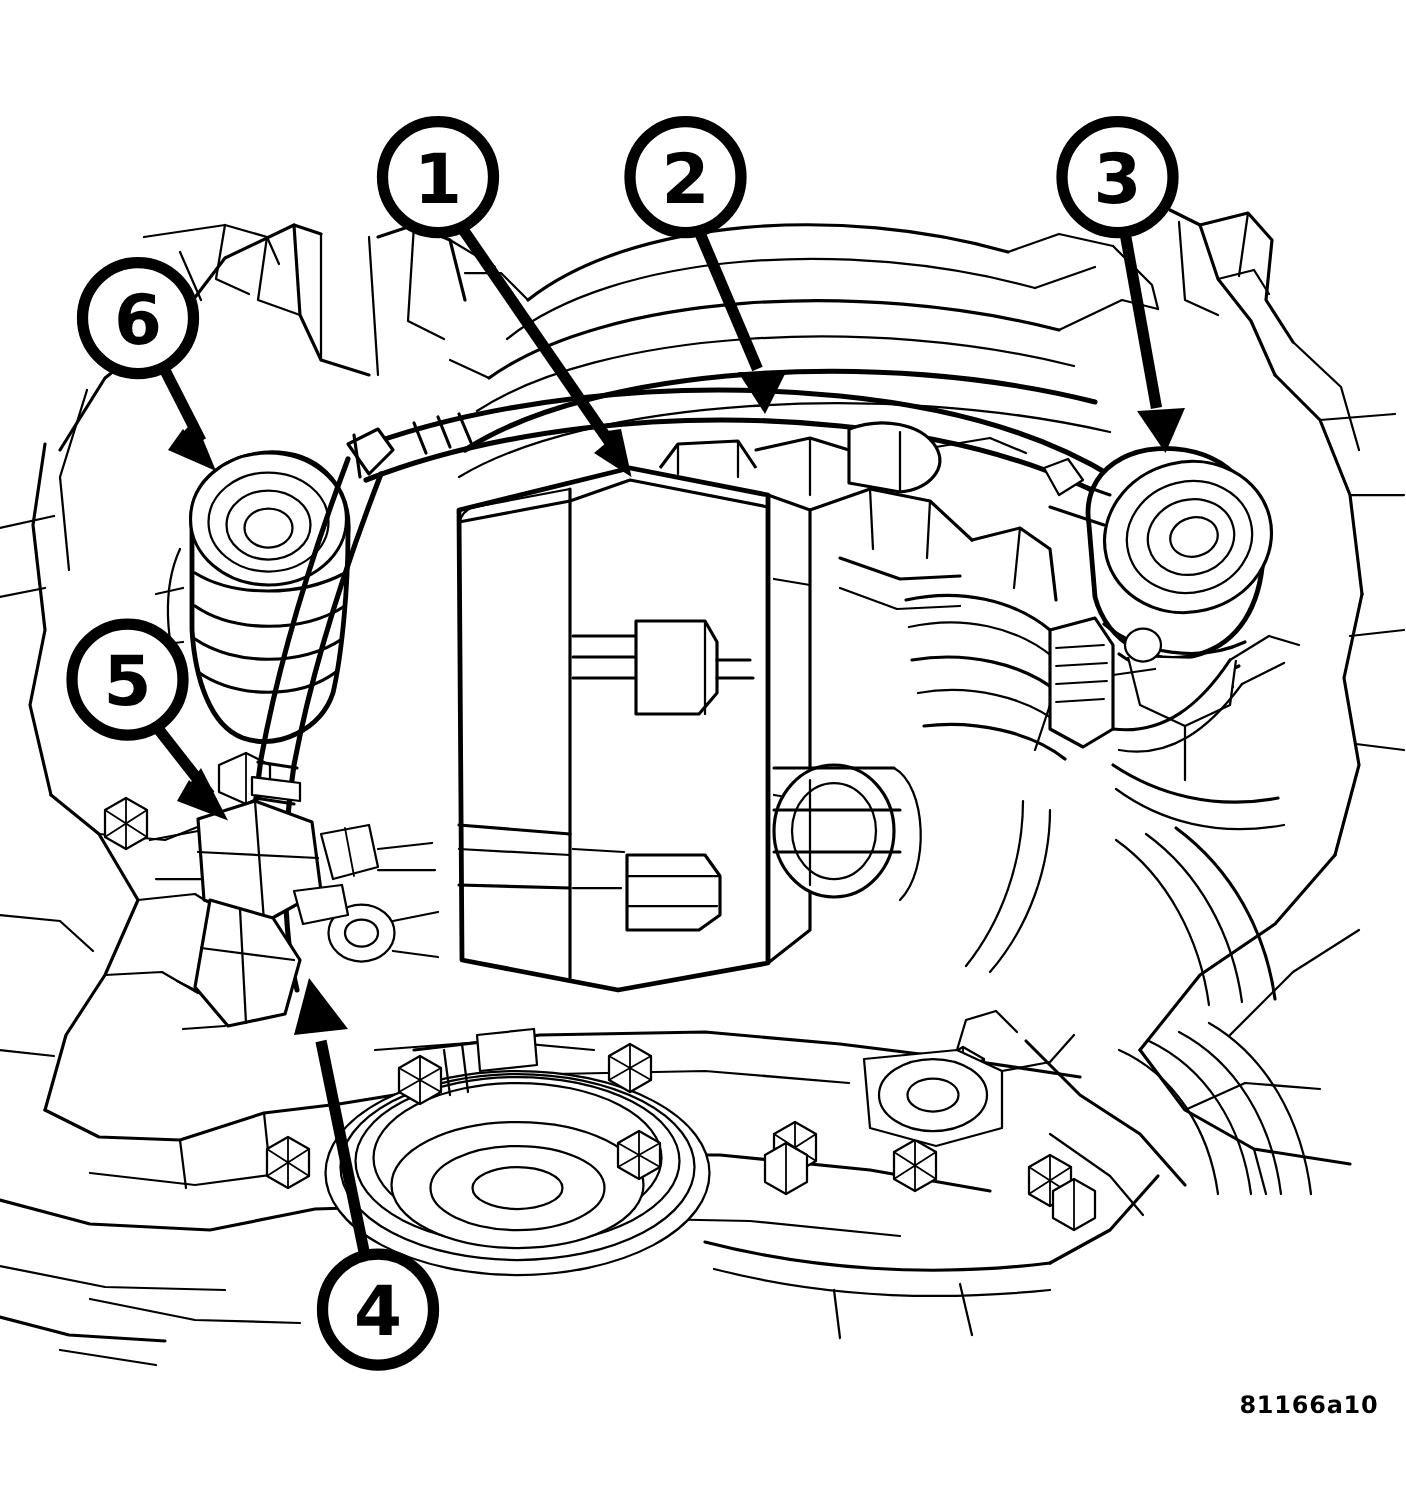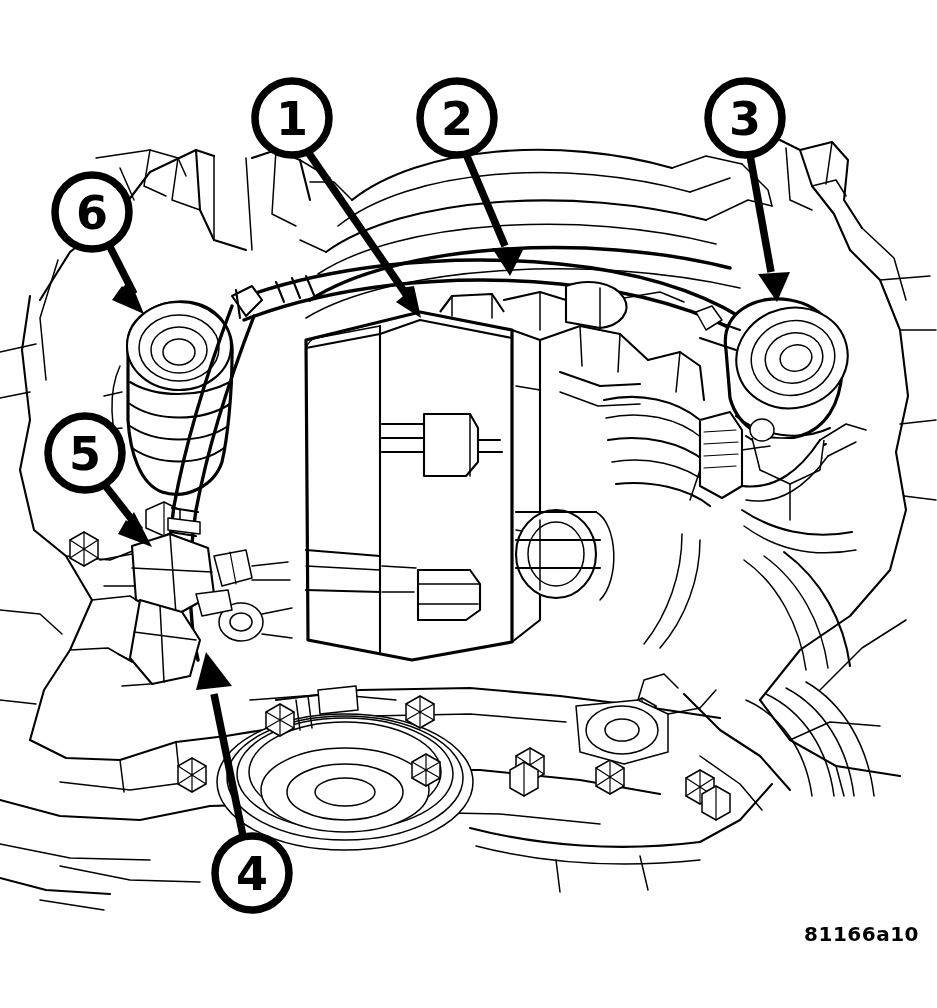--- a/index.html
+++ b/index.html
@@ -27,21 +27,21 @@
     width: 937px;
     height: 1008px;
     display: block;
   }
   .fig-id {
     position: absolute;
     right: 18px;
     bottom: 62px;
     font-family: "DejaVu Sans", sans-serif;
     font-weight: bold;
-    font-size: 20px;
+    font-size: 16px;
     letter-spacing: 0.5px;
     color: #000000;
     white-space: nowrap;
   }
   
   .ln      { fill: none; stroke: #000; stroke-width: 2.1; stroke-linecap: round; stroke-linejoin: round; }
   .ln-thin { fill: none; stroke: #000; stroke-width: 1.5; stroke-linecap: round; stroke-linejoin: round; }
   .ln-hair { fill: none; stroke: #000; stroke-width: 1.2; stroke-linecap: round; stroke-linejoin: round; }
   .ln-bold { fill: none; stroke: #000; stroke-width: 3.4; stroke-linecap: round; stroke-linejoin: round; }
   .wht     { fill: #ffffff; stroke: #000; stroke-width: 2.1; stroke-linejoin: round; }

